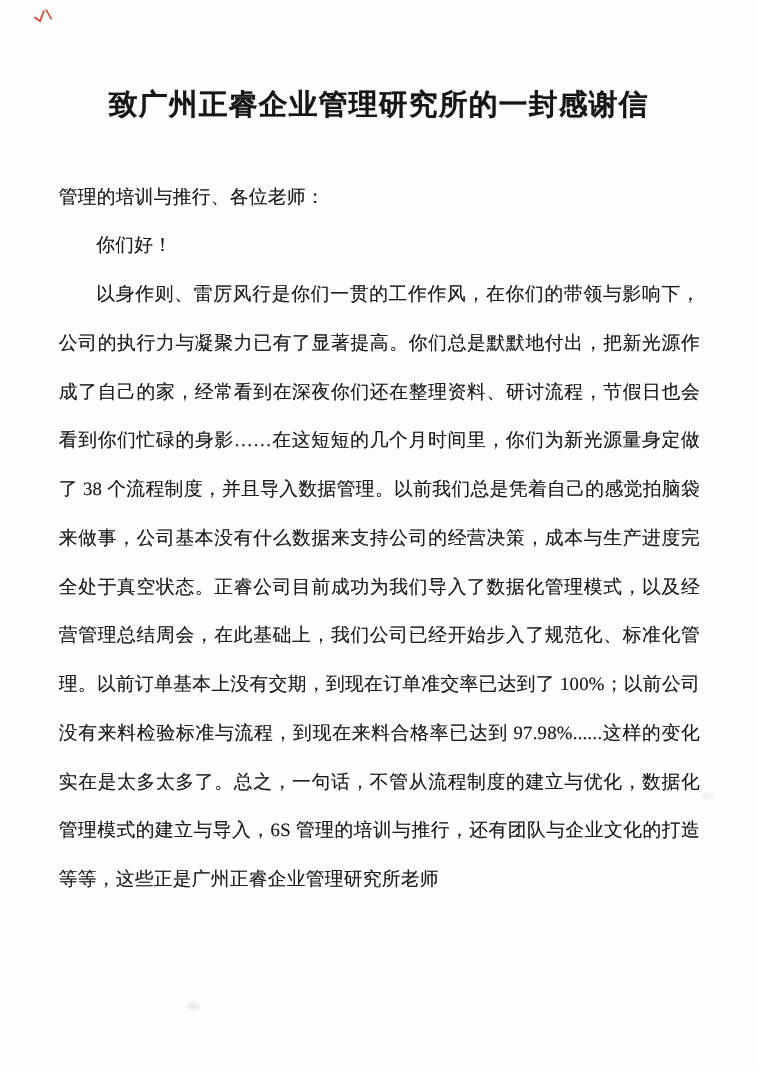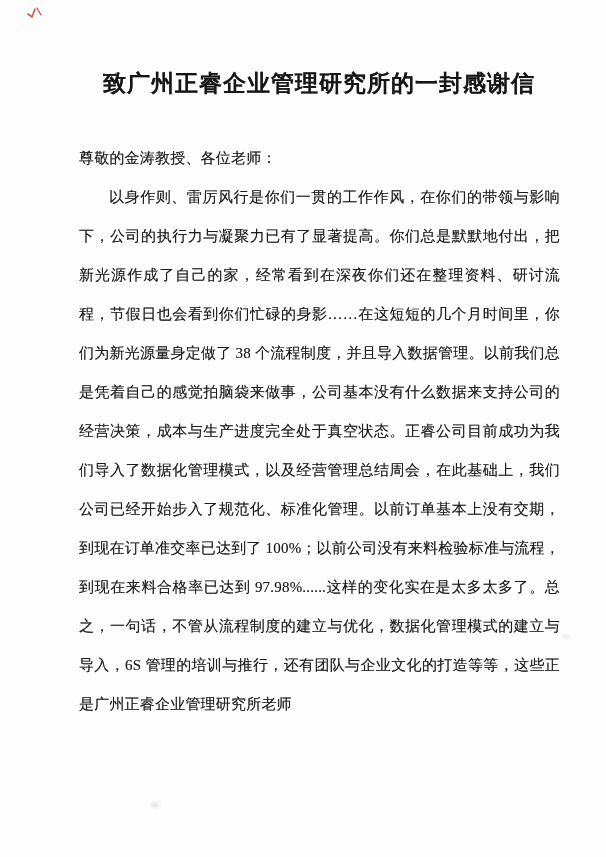--- a/index.html
+++ b/index.html
@@ -9,21 +9,20 @@
   }
 
   .page {
     position: relative;
     width: 606px;
     height: 857px;
     background: #fdfdfd;
     overflow: hidden;
     font-family: "Liberation Serif", "DejaVu Serif", serif;
     color: #1b1b1b;
-    padding-left: 32px;
   }
 
   
   .red-mark {
     position: absolute;
     top: 5px;
     left: 26px;
     width: 18px;
     height: 15px;
     opacity: 0.85;
@@ -74,20 +73,21 @@
 <div class="page">
 
   <svg class="red-mark" viewBox="0 0 18 15" xmlns="http://www.w3.org/2000/svg" aria-hidden="true">
     <path d="M2 9 L6 12 L9 4" fill="none" stroke="#c63a24" stroke-width="1.6" stroke-linecap="round"></path>
     <path d="M11 3 L15 10" fill="none" stroke="#c63a24" stroke-width="1.3" stroke-linecap="round"></path>
   </svg>
 
   <h1 class="title">致广州正睿企业管理研究所的一封感谢信</h1>
 
   <div class="letter-body">
-    <p class="salutation">尊敬的金涛教授、各位老师：</p>
+    <p class="salutation">管理的培训与推行、各位老师：</p>
+    <p class="indent">你们好！</p>
     <p class="indent">以身作则、雷厉风行是你们一贯的工作作风，在你们的带领与影响下，公司的执行力与凝聚力已有了显著提高。你们总是默默地付出，把新光源作成了自己的家，经常看到在深夜你们还在整理资料、研讨流程，节假日也会看到你们忙碌的身影……在这短短的几个月时间里，你们为新光源量身定做了 38 个流程制度，并且导入数据管理。以前我们总是凭着自己的感觉拍脑袋来做事，公司基本没有什么数据来支持公司的经营决策，成本与生产进度完全处于真空状态。正睿公司目前成功为我们导入了数据化管理模式，以及经营管理总结周会，在此基础上，我们公司已经开始步入了规范化、标准化管理。以前订单基本上没有交期，到现在订单准交率已达到了 100%；以前公司没有来料检验标准与流程，到现在来料合格率已达到 97.98%......这样的变化实在是太多太多了。总之，一句话，不管从流程制度的建立与优化，数据化管理模式的建立与导入，6S 管理的培训与推行，还有团队与企业文化的打造等等，这些正是广州正睿企业管理研究所老师</p>
   </div>
 
   <div class="smudge smudge-1"></div>
   <div class="smudge smudge-2"></div>
 
 </div>
 
 </body></html>

